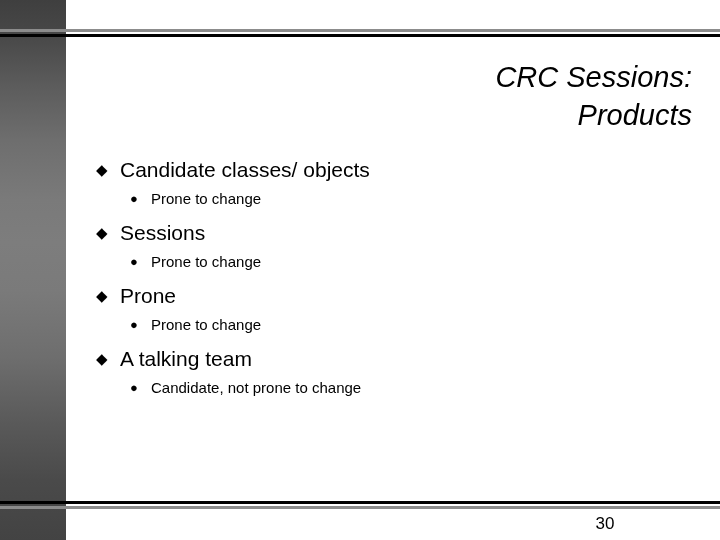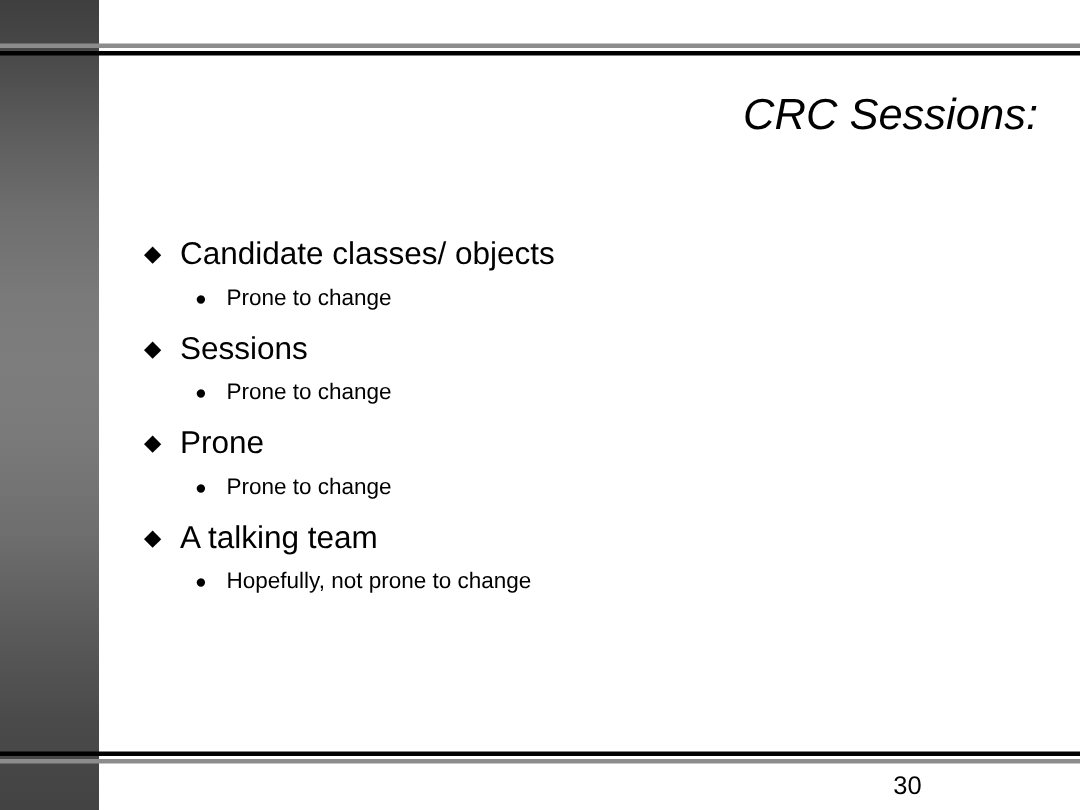--- a/index.html
+++ b/index.html
@@ -147,20 +147,21 @@
 
 <div id="slide">
 
   <div class="sidebar"></div>
 
   <div class="rule rule-top-gray"></div>
   <div class="rule rule-top-black"></div>
 
   <div class="title">
     <span class="title-line">CRC Sessions:</span>
+    <span class="title-line">Products</span>
   </div>
 
   <div class="body-list">
 
     <div class="group">
       <div class="bullet-row lvl1">
         <span class="marker">◆</span>
         <span class="bullet-text">Candidate classes/ objects</span>
       </div>
       <div class="bullet-row lvl2">
@@ -191,21 +192,21 @@
       </div>
     </div>
 
     <div class="group">
       <div class="bullet-row lvl1">
         <span class="marker">◆</span>
         <span class="bullet-text">A talking team</span>
       </div>
       <div class="bullet-row lvl2">
         <span class="marker">●</span>
-        <span class="bullet-text">Hopefully, not prone to change</span>
+        <span class="bullet-text">Candidate, not prone to change</span>
       </div>
     </div>
 
   </div>
 
   <div class="rule rule-bottom-black"></div>
   <div class="rule rule-bottom-gray"></div>
 
   <div class="page-number">30</div>
 

